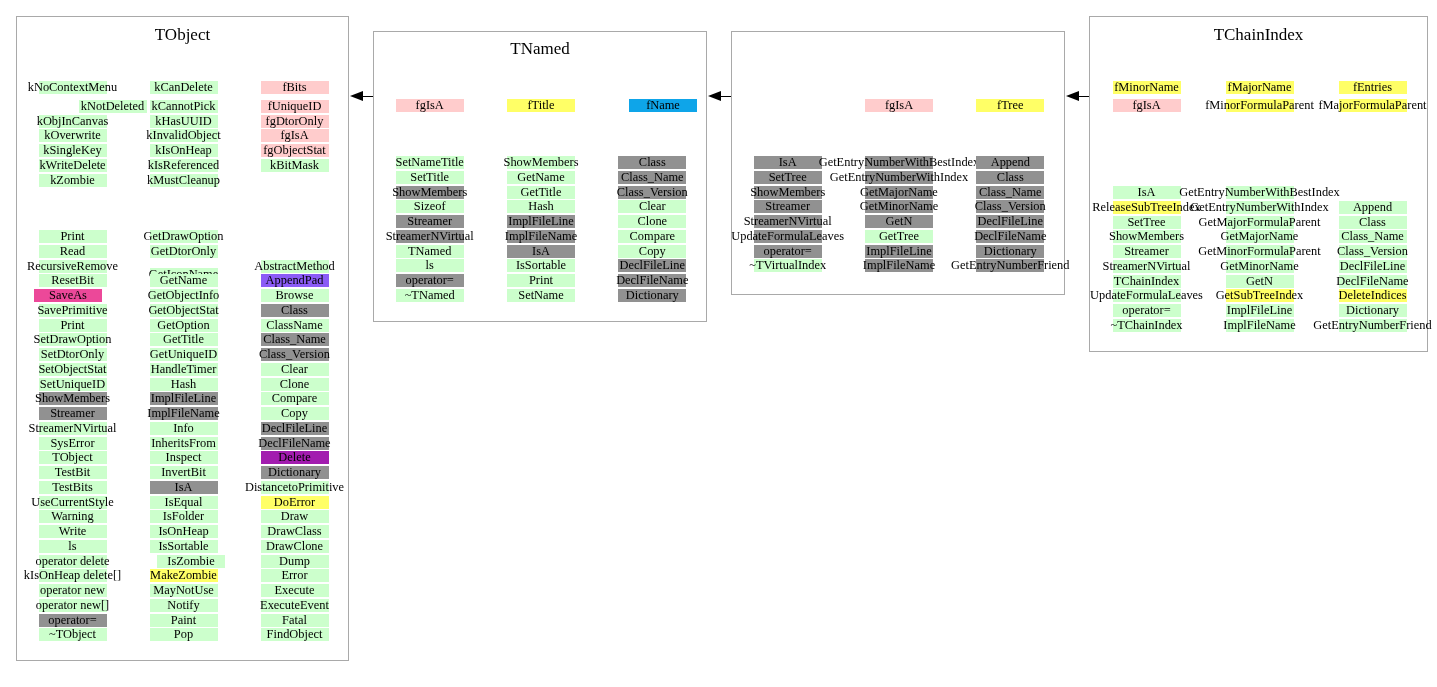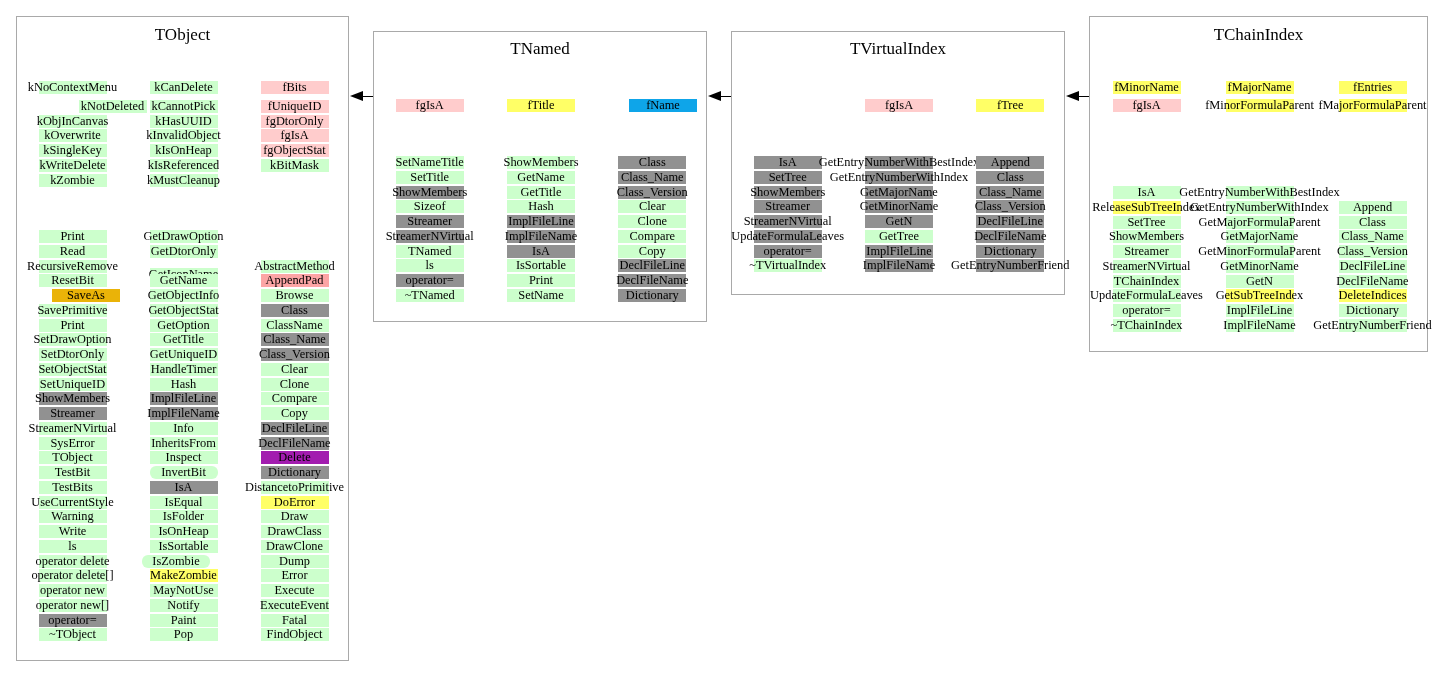--- a/index.html
+++ b/index.html
@@ -88,21 +88,21 @@
       </div>
       <div class="cell" style="left: 21.5px; top: 227.8px; background: rgb(204, 255, 204);">
         <span>Read</span>
       </div>
       <div class="cell" style="left: 21.5px; top: 242.5px; background: rgb(204, 255, 204);">
         <span>RecursiveRemove</span>
       </div>
       <div class="cell" style="left: 21.5px; top: 257.3px; background: rgb(204, 255, 204);">
         <span>ResetBit</span>
       </div>
-      <div class="cell" style="left: 35px; top: 272px; background: #eab308;">
+      <div class="cell" style="left: 17px; top: 272px; background: #ec4899;">
         <span>SaveAs</span>
       </div>
       <div class="cell" style="left: 21.5px; top: 286.8px; background: rgb(204, 255, 204);">
         <span>SavePrimitive</span>
       </div>
       <div class="cell" style="left: 21.5px; top: 301.5px; background: rgb(204, 255, 204);">
         <span>Print</span>
       </div>
       <div class="cell" style="left: 21.5px; top: 316.3px; background: rgb(204, 255, 204);">
         <span>SetDrawOption</span>
@@ -146,21 +146,21 @@
       <div class="cell" style="left: 21.5px; top: 508px; background: rgb(204, 255, 204);">
         <span>Write</span>
       </div>
       <div class="cell" style="left: 21.5px; top: 522.8px; background: rgb(204, 255, 204);">
         <span>ls</span>
       </div>
       <div class="cell" style="left: 21.5px; top: 537.5px; background: rgb(204, 255, 204);">
         <span>operator delete</span>
       </div>
       <div class="cell" style="left: 21.5px; top: 552.3px; background: rgb(204, 255, 204);">
-        <span>operator delete[]</span>
+        <span>kIsOnHeap delete[]</span>
       </div>
       <div class="cell" style="left: 21.5px; top: 567px; background: rgb(204, 255, 204);">
         <span>operator new</span>
       </div>
       <div class="cell" style="left: 21.5px; top: 581.8px; background: rgb(204, 255, 204);">
         <span>operator new[]</span>
       </div>
       <div class="cell" style="left: 21.5px; top: 596.5px; background: rgb(145, 145, 145);">
         <span>operator=</span>
       </div>
@@ -208,60 +208,60 @@
       </div>
       <div class="cell" style="left: 132.5px; top: 404.8px; background: rgb(204, 255, 204);">
         <span>Info</span>
       </div>
       <div class="cell" style="left: 132.5px; top: 419.5px; background: rgb(204, 255, 204);">
         <span>InheritsFrom</span>
       </div>
       <div class="cell" style="left: 132.5px; top: 434.3px; background: rgb(204, 255, 204);">
         <span>Inspect</span>
       </div>
-      <div class="cell" style="left: 132.5px; top: 449px; background: rgb(204, 255, 204); border-radius: 6px;">
+      <div class="cell" style="left: 132.5px; top: 449px; background: rgb(204, 255, 204);">
         <span>InvertBit</span>
       </div>
       <div class="cell" style="left: 132.5px; top: 463.8px; background: rgb(145, 145, 145);">
         <span>IsA</span>
       </div>
       <div class="cell" style="left: 132.5px; top: 478.5px; background: rgb(204, 255, 204);">
         <span>IsEqual</span>
       </div>
       <div class="cell" style="left: 132.5px; top: 493.3px; background: rgb(204, 255, 204);">
         <span>IsFolder</span>
       </div>
       <div class="cell" style="left: 132.5px; top: 508px; background: rgb(204, 255, 204);">
         <span>IsOnHeap</span>
       </div>
       <div class="cell" style="left: 132.5px; top: 522.8px; background: rgb(204, 255, 204);">
         <span>IsSortable</span>
       </div>
-      <div class="cell" style="left: 125px; top: 537.5px; background: rgb(204, 255, 204); border-radius: 6px;">
+      <div class="cell" style="left: 140px; top: 537.5px; background: rgb(204, 255, 204);">
         <span>IsZombie</span>
       </div>
       <div class="cell" style="left: 132.5px; top: 552.3px; background: rgb(255, 255, 102);">
         <span>MakeZombie</span>
       </div>
       <div class="cell" style="left: 132.5px; top: 567px; background: rgb(204, 255, 204);">
         <span>MayNotUse</span>
       </div>
       <div class="cell" style="left: 132.5px; top: 581.8px; background: rgb(204, 255, 204);">
         <span>Notify</span>
       </div>
       <div class="cell" style="left: 132.5px; top: 596.5px; background: rgb(204, 255, 204);">
         <span>Paint</span>
       </div>
       <div class="cell" style="left: 132.5px; top: 611.3px; background: rgb(204, 255, 204);">
         <span>Pop</span>
       </div>
       <div class="cell" style="left: 243.5px; top: 242.5px; background: rgb(204, 255, 204);">
         <span>AbstractMethod</span>
       </div>
-      <div class="cell" style="left: 243.5px; top: 257.3px; background: #fca5a5; font-family: Liberation Serif, serif;">
+      <div class="cell" style="left: 243.5px; top: 257.3px; background: #8b5cf6; font-family: Liberation Serif, serif;">
         <span>AppendPad</span>
       </div>
       <div class="cell" style="left: 243.5px; top: 272px; background: rgb(204, 255, 204);">
         <span>Browse</span>
       </div>
       <div class="cell" style="left: 243.5px; top: 286.8px; background: rgb(145, 145, 145);">
         <span>Class</span>
       </div>
       <div class="cell" style="left: 243.5px; top: 301.5px; background: rgb(204, 255, 204);">
         <span>ClassName</span>
@@ -426,21 +426,20 @@
         <span>DeclFileLine</span>
       </div>
       <div class="cell" style="left: 244.3px; top: 242px; background: rgb(145, 145, 145);">
         <span>DeclFileName</span>
       </div>
       <div class="cell" style="left: 244.3px; top: 256.8px; background: rgb(145, 145, 145);">
         <span>Dictionary</span>
       </div>
     </div>
     <div class="cbox" style="left: 731px; top: 31px; width: 334px; height: 264px;">
-      <div class="ctitle" style="top: 7px;">TVirtualIndex</div>
       <div class="cell" style="left: 133px; top: 67px; background: rgb(255, 204, 204);">
         <span>fgIsA</span>
       </div>
       <div class="cell" style="left: 244.3px; top: 67px; background: rgb(255, 255, 102);">
         <span>fTree</span>
       </div>
       <div class="cell" style="left: 21.7px; top: 124px; background: rgb(145, 145, 145);">
         <span>IsA</span>
       </div>
       <div class="cell" style="left: 21.7px; top: 138.8px; background: rgb(145, 145, 145);">

